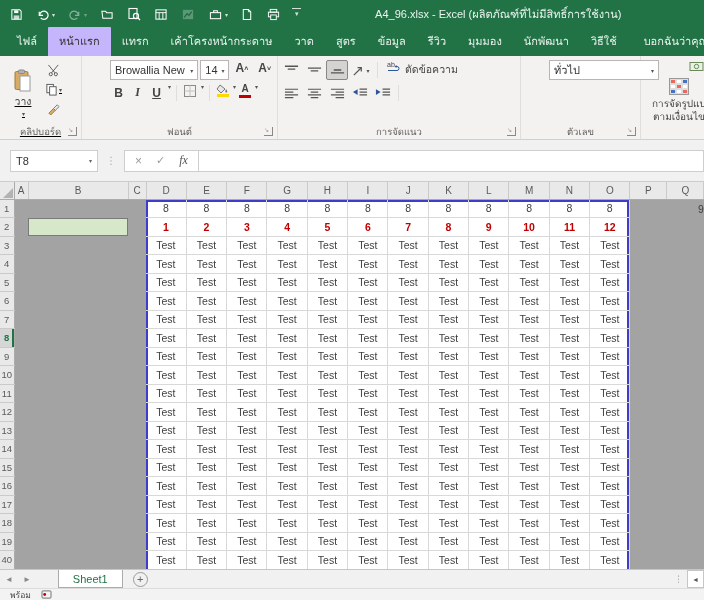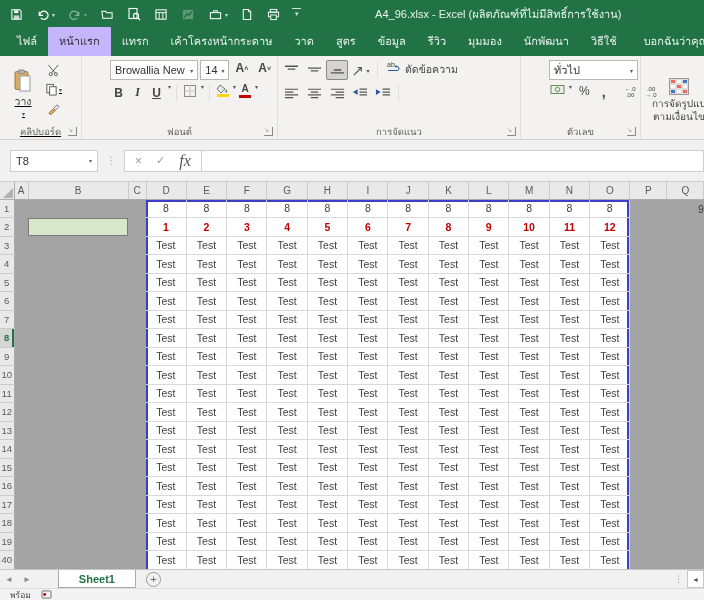--- a/index.html
+++ b/index.html
@@ -57,36 +57,36 @@
   
   .g-align { width:243px; }
   .g-align .rcontent { flex-direction:column; gap:3px; }
   .arow { display:flex; align-items:center; gap:1px; }
   .aico { width:22px; height:20px; }
   .aico.sel { background:#d5d3d1; border:1px solid #8a8886; }
   .albl { display:flex; align-items:flex-start; gap:4px; font-size:10.5px; color:#444; padding:0 4px; height:20px; }
 
   
   .g-num { width:120px; }
-  .g-num .rcontent { flex-direction:column; gap:3px; }
+  .g-num .rcontent { flex-direction:row; gap:3px; }
   .decbtn { font-size:6px; line-height:6px; color:#444; text-align:center; padding:2px 3px; }
 
   
   .g-styles { flex:1; border-right:none; overflow:hidden; }
   .cf-btn { display:flex; flex-direction:column; align-items:center; font-size:10px; color:#444; line-height:13px; padding-top:2px; white-space:nowrap; }
   .cfgrid { display:grid; grid-template-columns:6px 6px 6px; grid-auto-rows:5px; border:1px solid #999; background:#fff; margin-bottom:2px; }
   .cfgrid i { border:.5px solid #ddd; }
 
   
   .fbar { height:42px; background:#f1f1f1; display:flex; align-items:center; padding:0 0 0 10px; flex:0 0 auto; border-bottom:1px solid #cccccc; }
   .namebox { width:88px; height:22px; background:#fff; border:1px solid #d0cecc; display:flex; align-items:center; padding:0 5px; font-size:11px; color:#333; }
   .namebox .nb-dd { margin-left:auto; font-size:6px; color:#666; }
   .fsplit { color:#aaa; font-size:10px; padding:0 8px; }
   .fbtns { height:22px; background:#fff; border:1px solid #d0cecc; display:flex; align-items:center; gap:14px; padding:0 10px; color:#9a9a9a; }
-  .fbtns .fx { font-family:"Liberation Serif", serif; font-style:italic; color:#555; font-size:16px; }
+  .fbtns .fx { font-family:"Liberation Serif", serif; font-style:italic; color:#555; font-size:12px; }
   .finput { flex:1; height:22px; background:#fff; border:1px solid #d0cecc; border-left:none; }
 
   
   .gridwrap { height:387px; flex:0 0 auto; overflow:hidden; background:#fff; }
   table.sheet { border-collapse:collapse; table-layout:fixed; width:704px; }
   table.sheet th, table.sheet td { padding:0; overflow:hidden; white-space:nowrap; font-weight:normal; }
   thead tr { height:17px; }
   tbody tr { height:18.5px; }
   .chead { background:#e9e9e9; color:#5a5a5a; font-size:10px; text-align:center; border-right:1px solid #cacaca; border-bottom:1px solid #ababab; }
   .rhead { background:#e9e9e9; color:#5a5a5a; font-size:9.5px; text-align:center; border-right:1px solid #ababab; border-bottom:1px solid #cacaca; }
@@ -100,21 +100,21 @@
   td.pt { box-shadow:inset 0 2px 0 #3d3dc9; }
   td.pl.pt { box-shadow:inset 2px 0 0 #3d3dc9, inset 0 2px 0 #3d3dc9; }
   td.pr { box-shadow:inset -2px 0 0 #3d3dc9; }
   td.pr.pt { box-shadow:inset -2px 0 0 #3d3dc9, inset 0 2px 0 #3d3dc9; }
   td.b2 { background:#d6e8c9; box-shadow:inset 0 0 0 1px #7a7a7a; }
   td.q1 { text-align:right; color:#3f3f3f; font-size:10.5px; padding-right:1px; }
 
   
   .sheetbar { height:19px; background:#f1f1f1; border-top:1px solid #c6c6c6; display:flex; align-items:stretch; flex:0 0 auto; }
   .nav { color:#888; font-size:8px; display:flex; align-items:center; padding:0 5px; }
-  .sheettab { background:#fff; border:1px solid #ababab; border-top:none; color:#217346; font-weight:bold; font-size:11px; display:flex; align-items:center; padding:0 20px; margin-left:22px; }
+  .sheettab { background:#fff; border:1px solid #ababab; border-top:none; color:#217346; font-weight:normal; font-size:11px; display:flex; align-items:center; padding:0 14px; margin-left:22px; }
   .addsheet { width:15px; height:15px; border-radius:50%; border:1px solid #9a9a9a; color:#666; font-size:11px; line-height:13px; text-align:center; align-self:center; margin-left:10px; }
   .tabspacer { flex:1; }
   .splitter { color:#999; font-size:9px; display:flex; align-items:center; padding:0 4px; }
   .hscroll-btn { background:#fff; border:1px solid #c6c6c6; width:17px; display:flex; align-items:center; justify-content:center; color:#555; font-size:7px; }
 
   
   .statusbar { height:12px; background:#f3f3f3; border-top:1px solid #dcdcdc; display:flex; align-items:center; gap:10px; padding:0 10px; font-size:8.5px; color:#3f3f3f; flex:0 0 auto; }
   .statusbar svg { display:block; }
 </style>
 </head>

